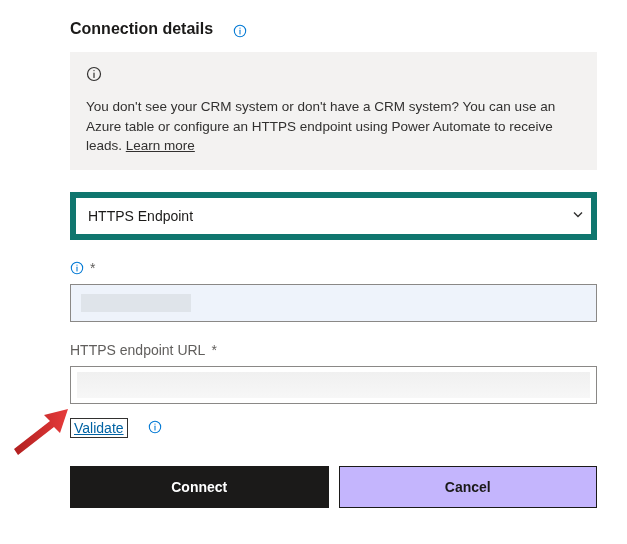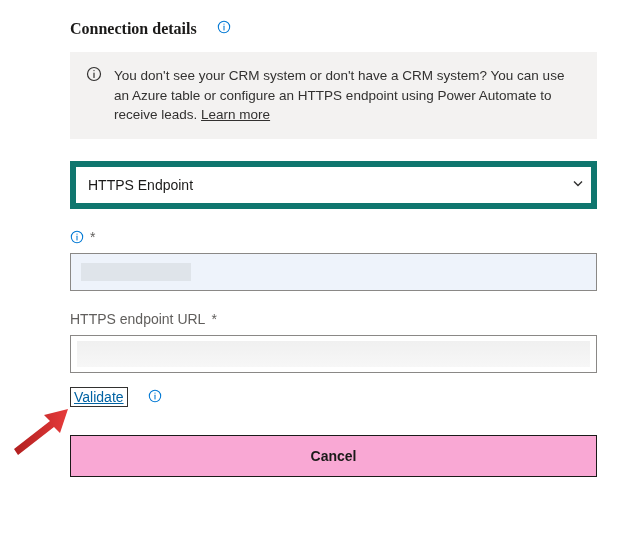--- a/index.html
+++ b/index.html
@@ -6,44 +6,44 @@
     body {
       font-family: "Segoe UI", -apple-system, sans-serif;
       font-size: 14px;
       color: #323130;
       background: #fff;
       padding: 20px 30px 30px 70px;
       width: 627px;
     }
     .header {
       display: flex;
-      align-items: flex-start;
+      align-items: flex-end;
       gap: 20px;
       margin-bottom: 14px;
-      font-family: Liberation Serif, serif;
     }
     .header h2 {
       font-size: 16px;
       font-weight: 600;
       color: #1b1a19;
     }
     .info-icon {
       width: 14px;
       height: 14px;
       display: inline-flex;
       align-items: center;
       justify-content: center;
     }
     .info-icon svg { width: 14px; height: 14px; }
     .notice-box {
       background: #f3f2f1;
       padding: 14px 16px;
       display: flex;
       gap: 12px;
       margin-bottom: 22px;
+      flex-direction: column;
     }
     .notice-box .icon-col { flex-shrink: 0; }
     .notice-box .icon-col svg { width: 16px; height: 16px; }
     .notice-box .text-col {
       font-size: 13.5px;
       color: #323130;
       line-height: 1.45;
     }
     .notice-box a {
       color: #323130;
@@ -130,21 +130,21 @@
     .btn {
       flex: 1;
       padding: 12px 0;
       font-size: 14px;
       font-weight: 600;
       border: 1px solid #1b1a19;
       cursor: pointer;
       text-align: center;
     }
     .btn.primary { background: #1b1a19; color: #fff; }
-    .btn.secondary { background: #f9a8d4; color: #1b1a19; }
+    .btn.secondary { background: #c4b5fd; color: #1b1a19; }
     .arrow {
       position: absolute;
       left: 10px;
       top: 405px;
       width: 60px;
       height: 50px;
       pointer-events: none;
     }
   </style>
 </head>
@@ -220,20 +220,21 @@
   <span class="info-icon">
     <svg viewBox="0 0 16 16" fill="none" stroke="#0078d4" stroke-width="1.2">
       <circle cx="8" cy="8" r="6.5"></circle>
       <line x1="8" y1="7" x2="8" y2="11.5" stroke-linecap="round"></line>
       <circle cx="8" cy="4.6" r="0.7" fill="#0078d4" stroke="none"></circle>
     </svg>
   </span>
 </div>
 
 <div class="button-row">
+  <button class="btn primary">Connect</button>
   <button class="btn secondary">Cancel</button>
 </div>
 
 <svg class="arrow" viewBox="0 0 60 50">
   <defs>
     <linearGradient id="g" x1="0" y1="0" x2="1" y2="0">
       <stop offset="0" stop-color="#b11f1f"></stop>
       <stop offset="1" stop-color="#e63b3b"></stop>
     </linearGradient>
   </defs>

